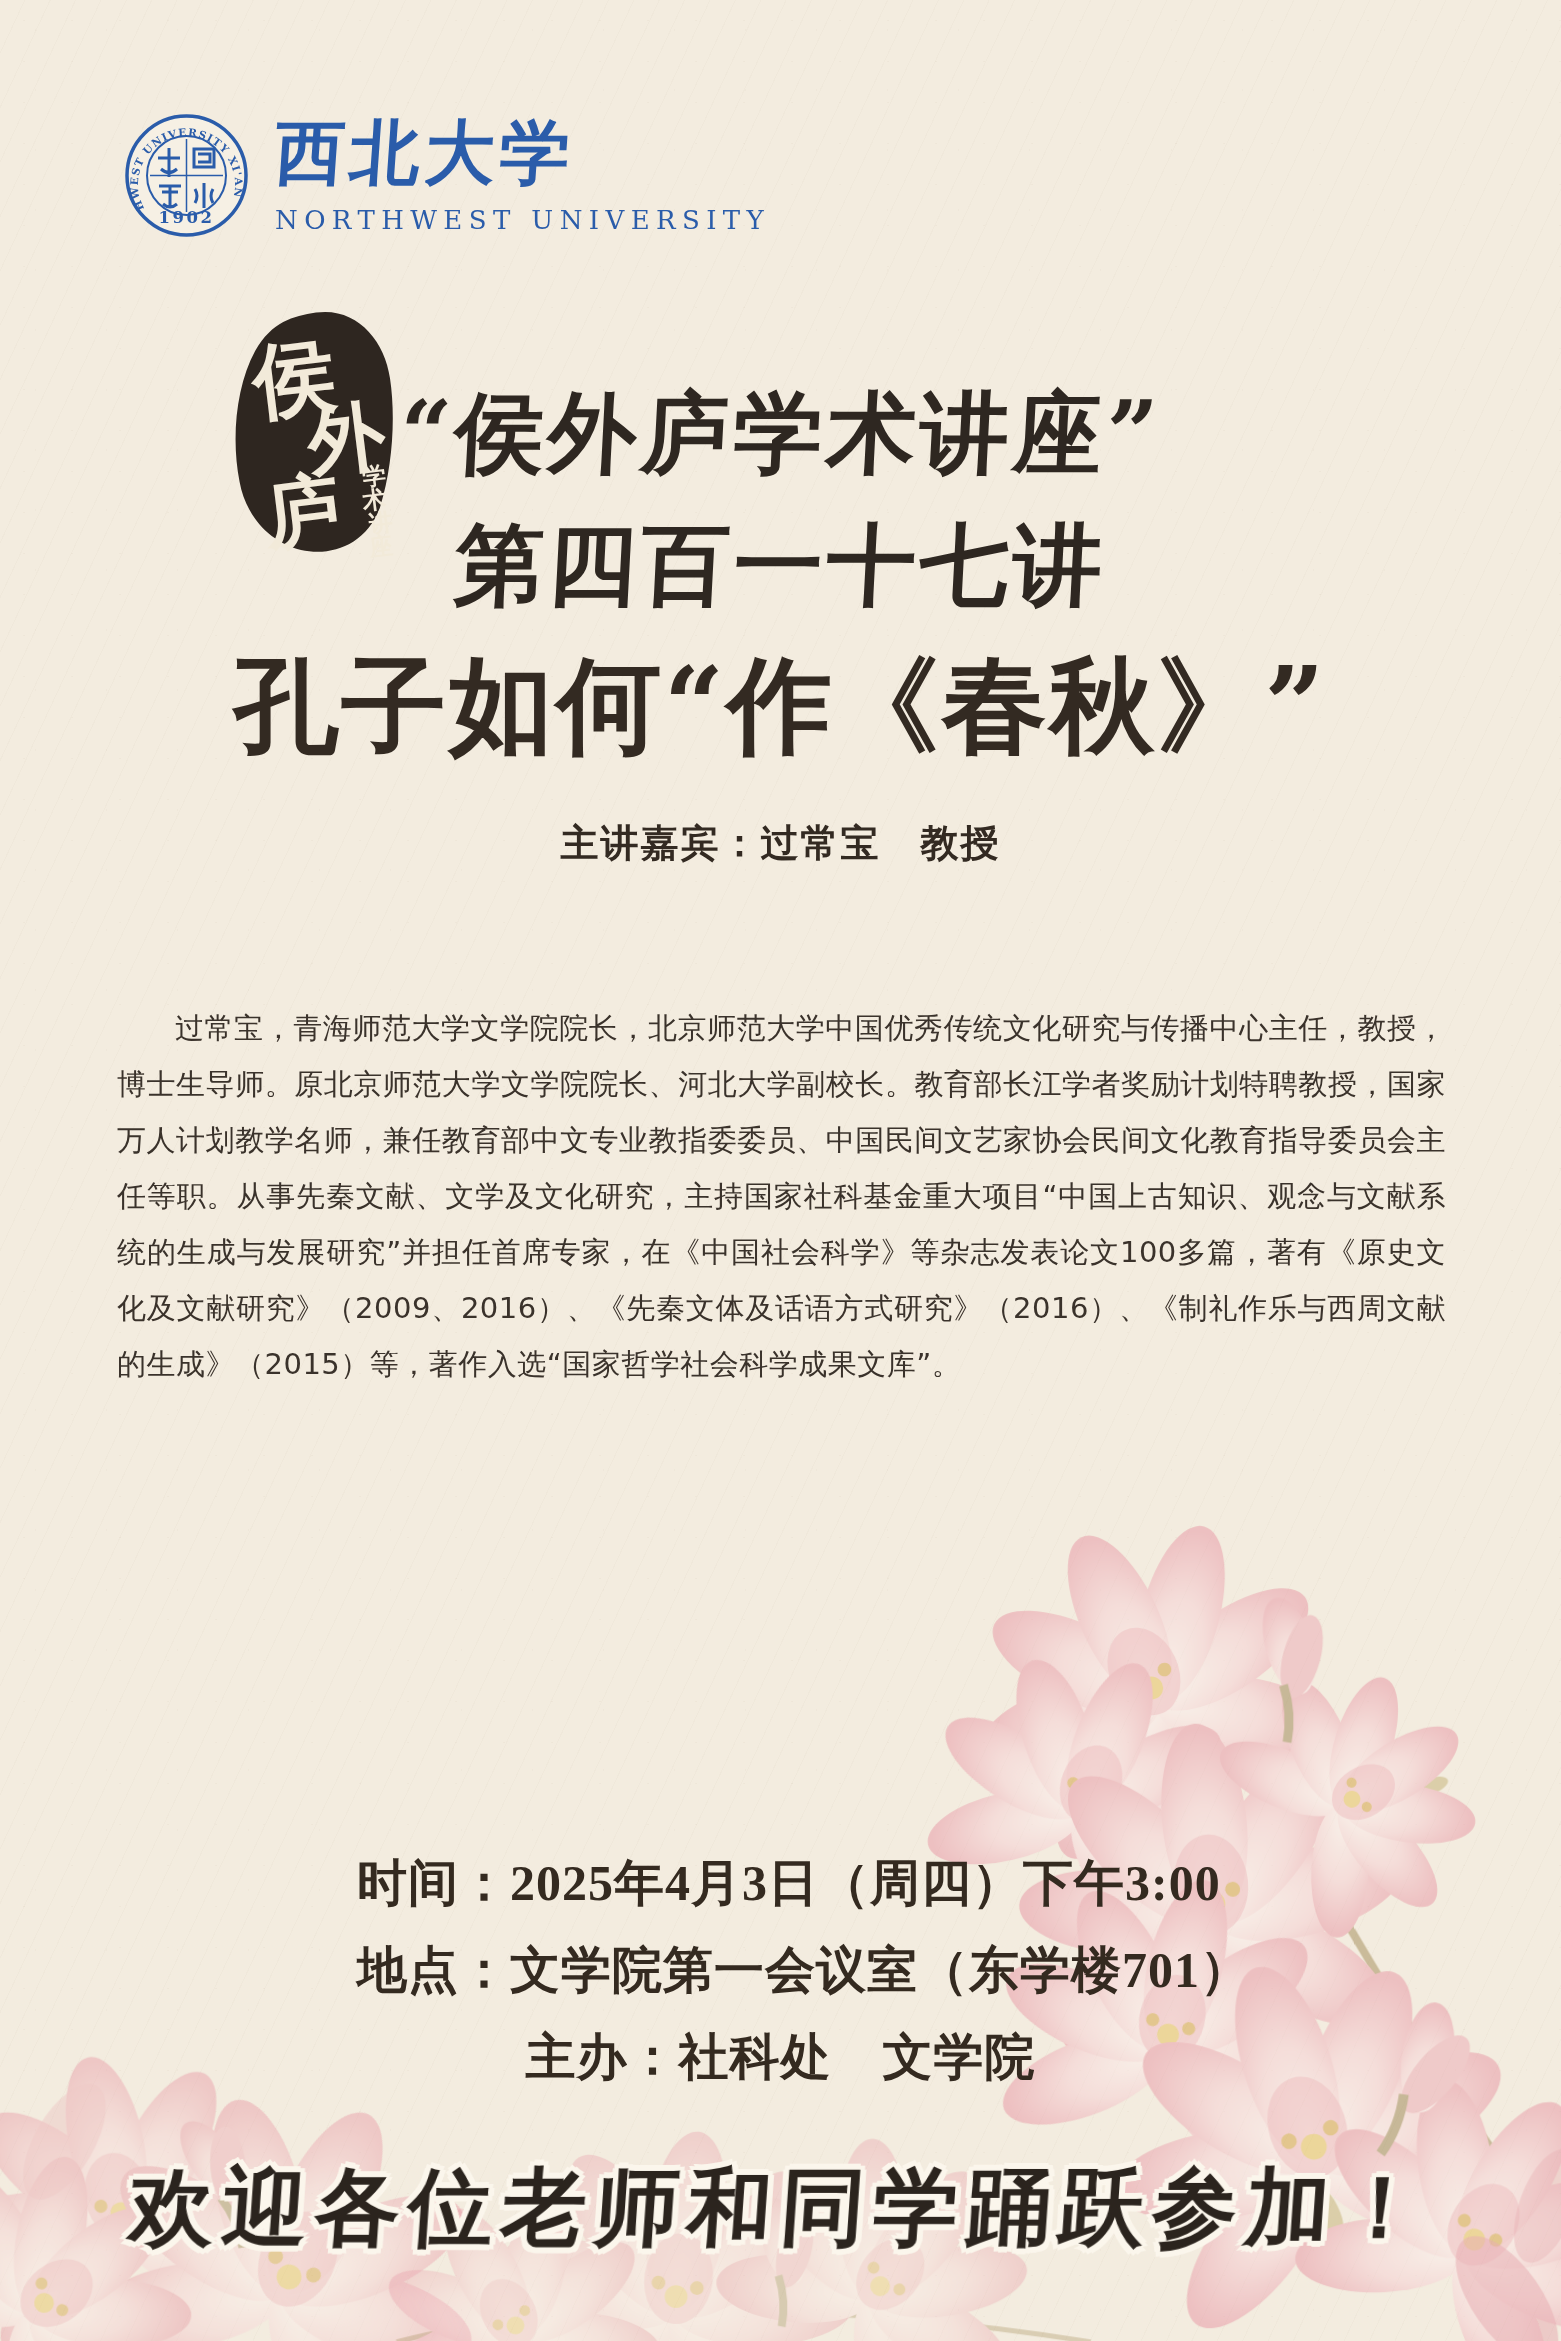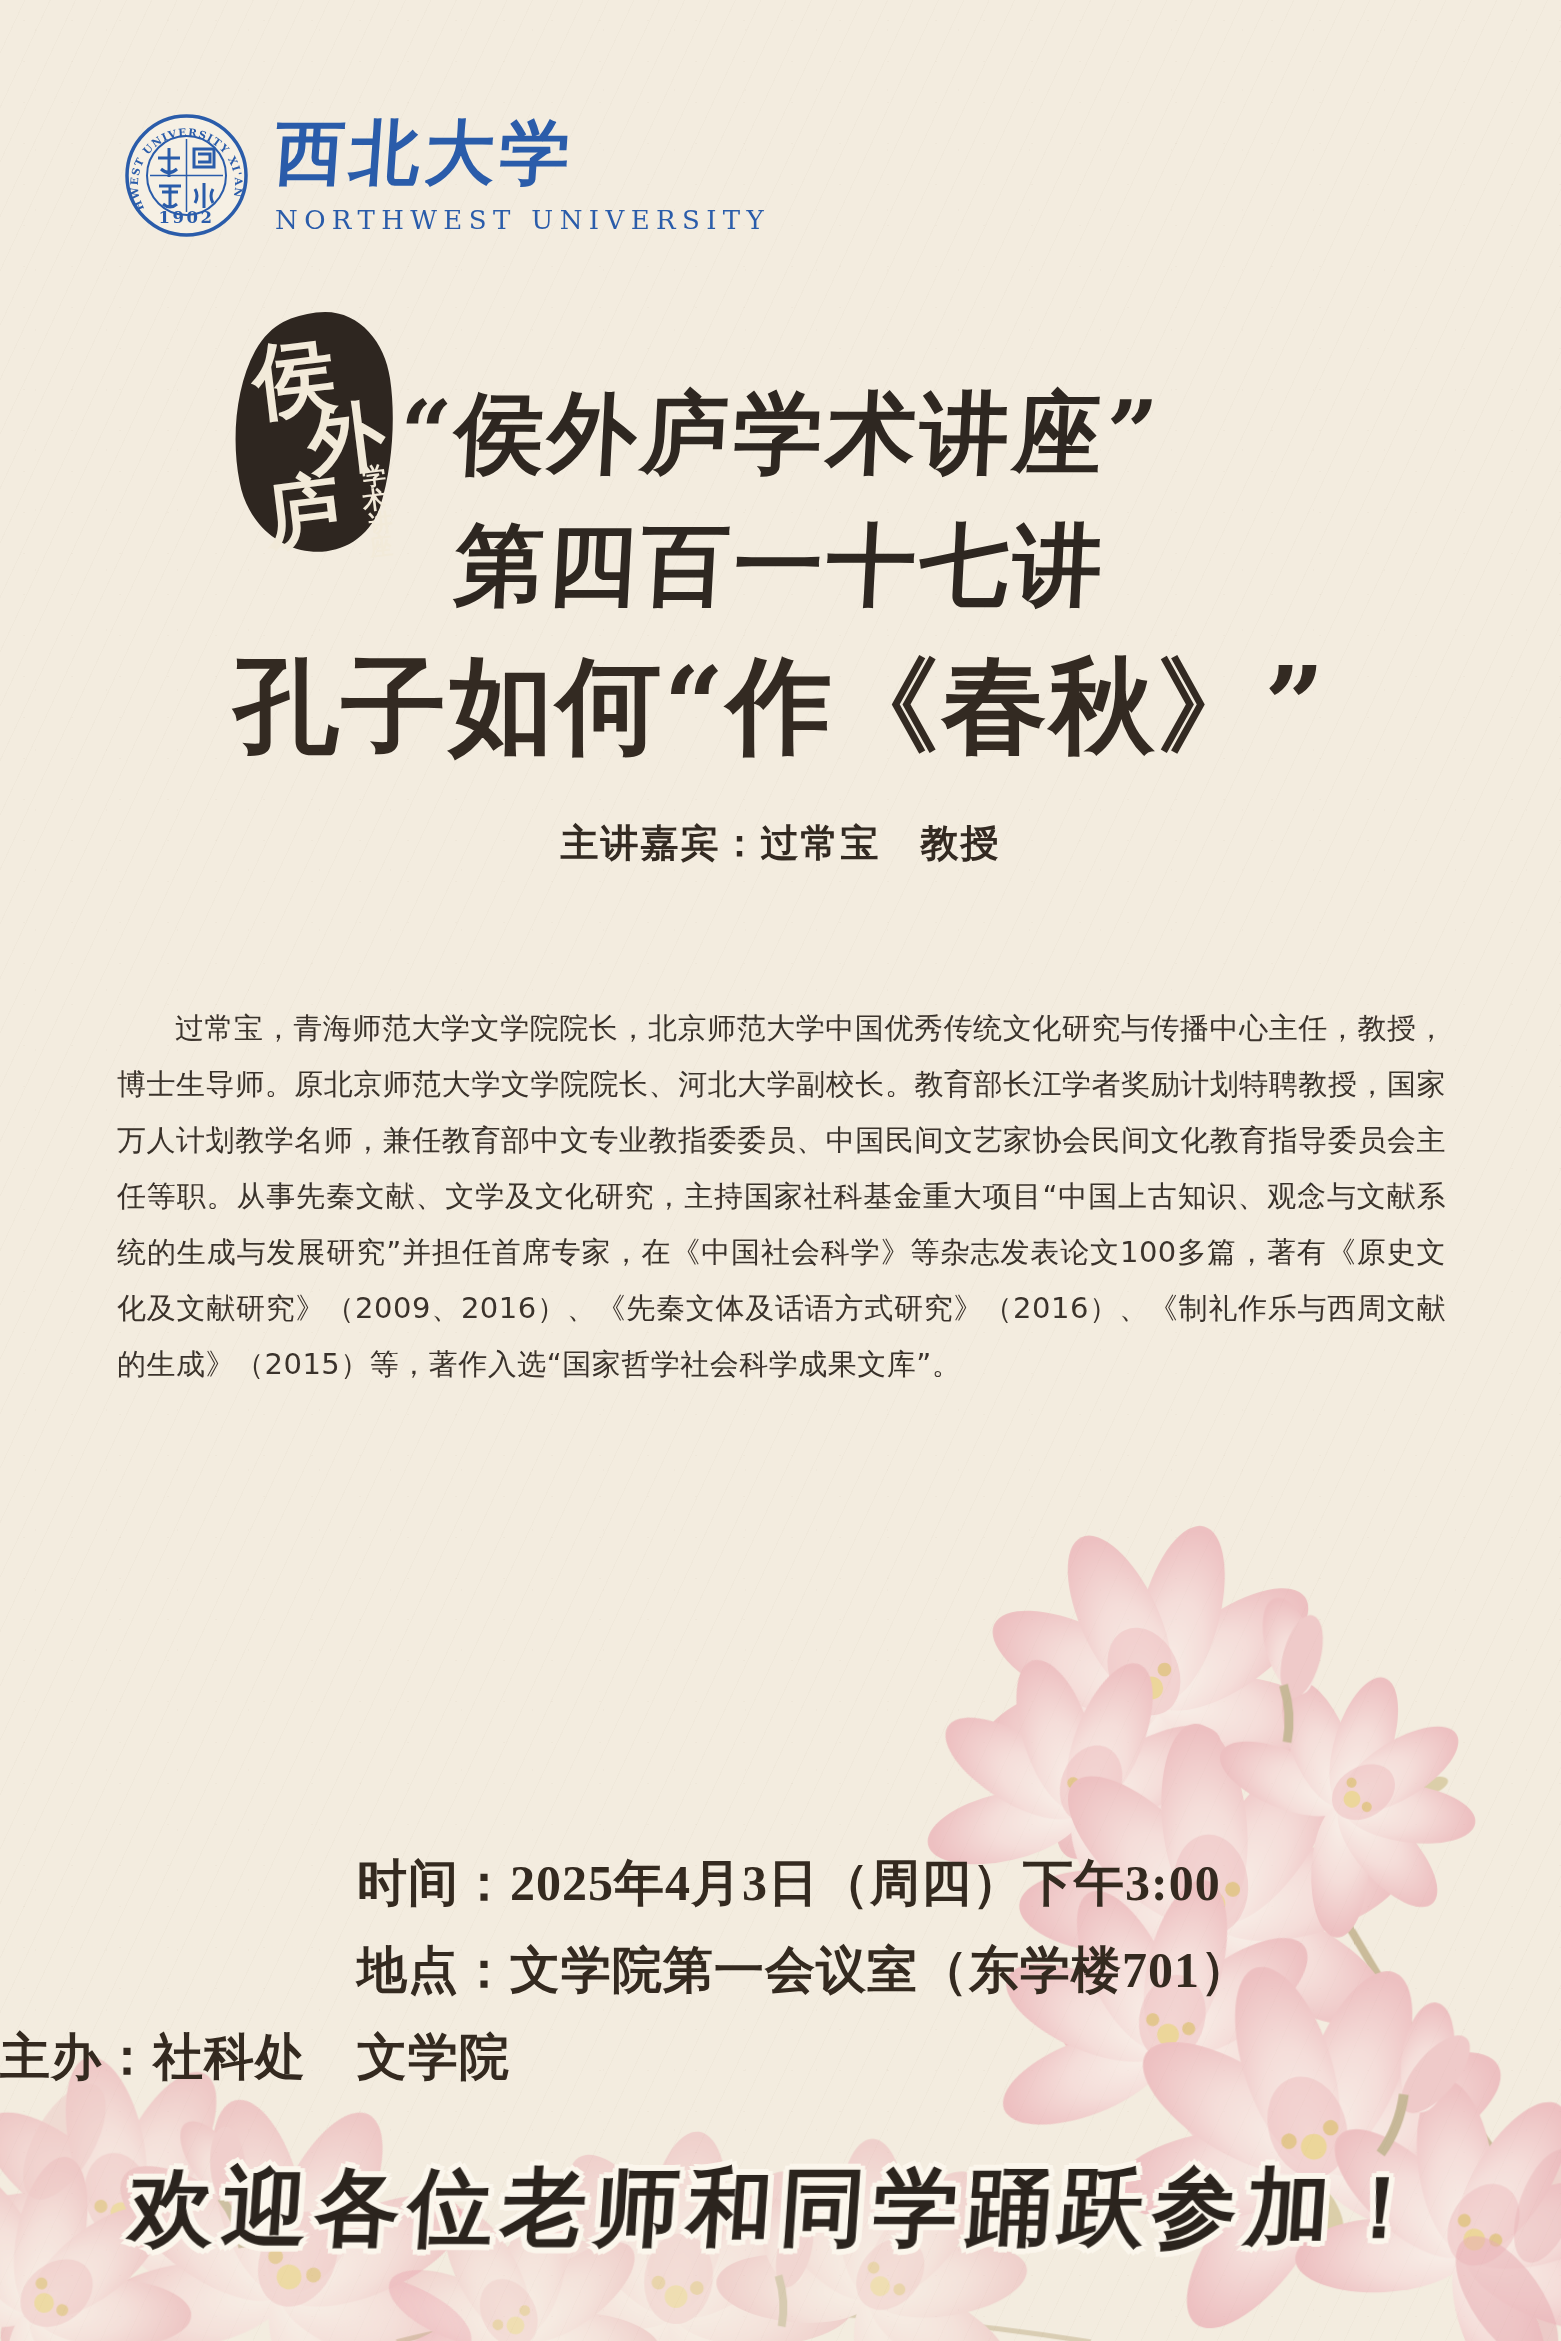--- a/index.html
+++ b/index.html
@@ -54,21 +54,21 @@
 
   
   .body-text{left:117px;top:1000px;width:1329px;}
   .body-text p{margin:0;font-size:29px;line-height:56px;text-align:justify;
                text-indent:2em;color:#3a322b;letter-spacing:0.5px;}
 
   
   .info{left:357px;top:1858px;font-family:Liberation Serif, serif;}
   .info-line{font-weight:700;font-size:50px;line-height:1;color:#342a20;
              letter-spacing:1px;margin:0 0 37px 0;white-space:nowrap;}
-  .host-line{left:0;top:2032px;width:100%;text-align:left;font-weight:700;
+  .host-line{left:0;top:2032px;width:100%;text-align:center;font-weight:700;
              font-size:50px;line-height:1;color:#342a20;letter-spacing:1px;}
 
   
   .footer{left:0;top:2156px;width:100%;text-align:center;
           font-family:var(--serif);font-weight:900;font-size:85px;line-height:1.2;
           color:#2b241e;letter-spacing:8px;transform:skewX(-4deg);
           text-shadow:
             -4.5px -4.5px 0 #fbf6ec, 4.5px -4.5px 0 #fbf6ec, -4.5px 4.5px 0 #fbf6ec, 4.5px 4.5px 0 #fbf6ec,
             -6px 0 0 #fbf6ec, 6px 0 0 #fbf6ec, 0 -6px 0 #fbf6ec, 0 6px 0 #fbf6ec;}
 

